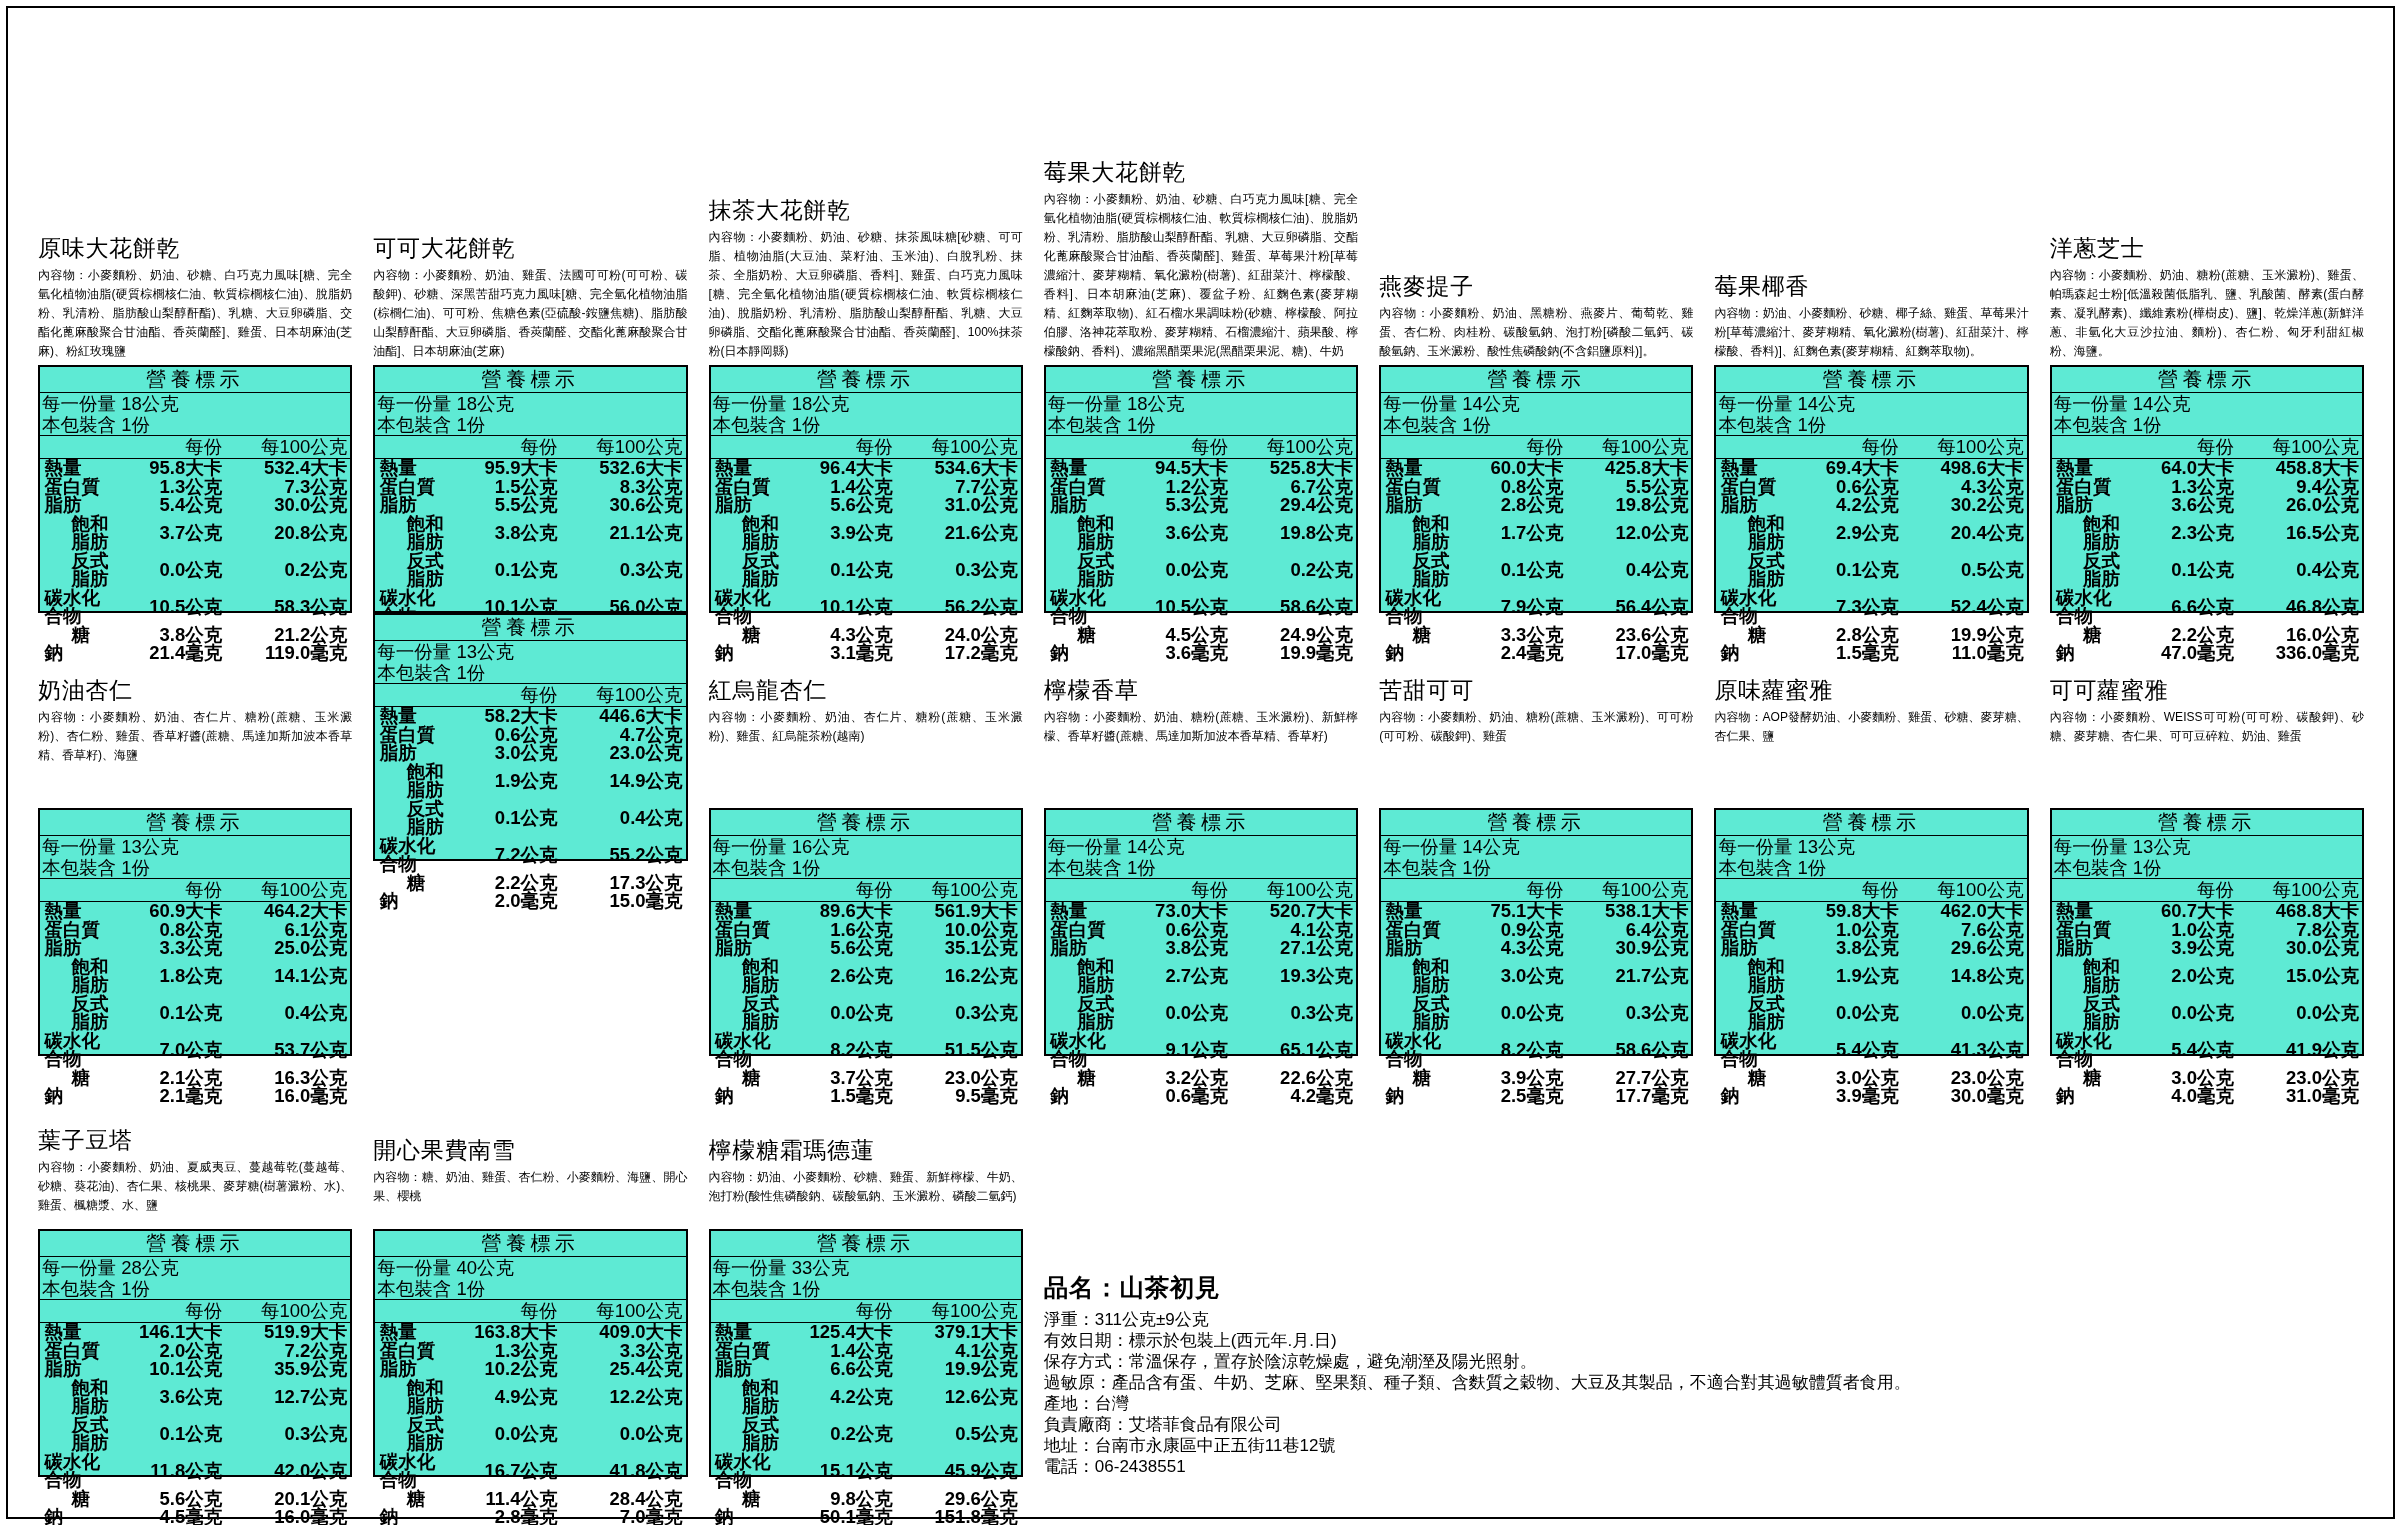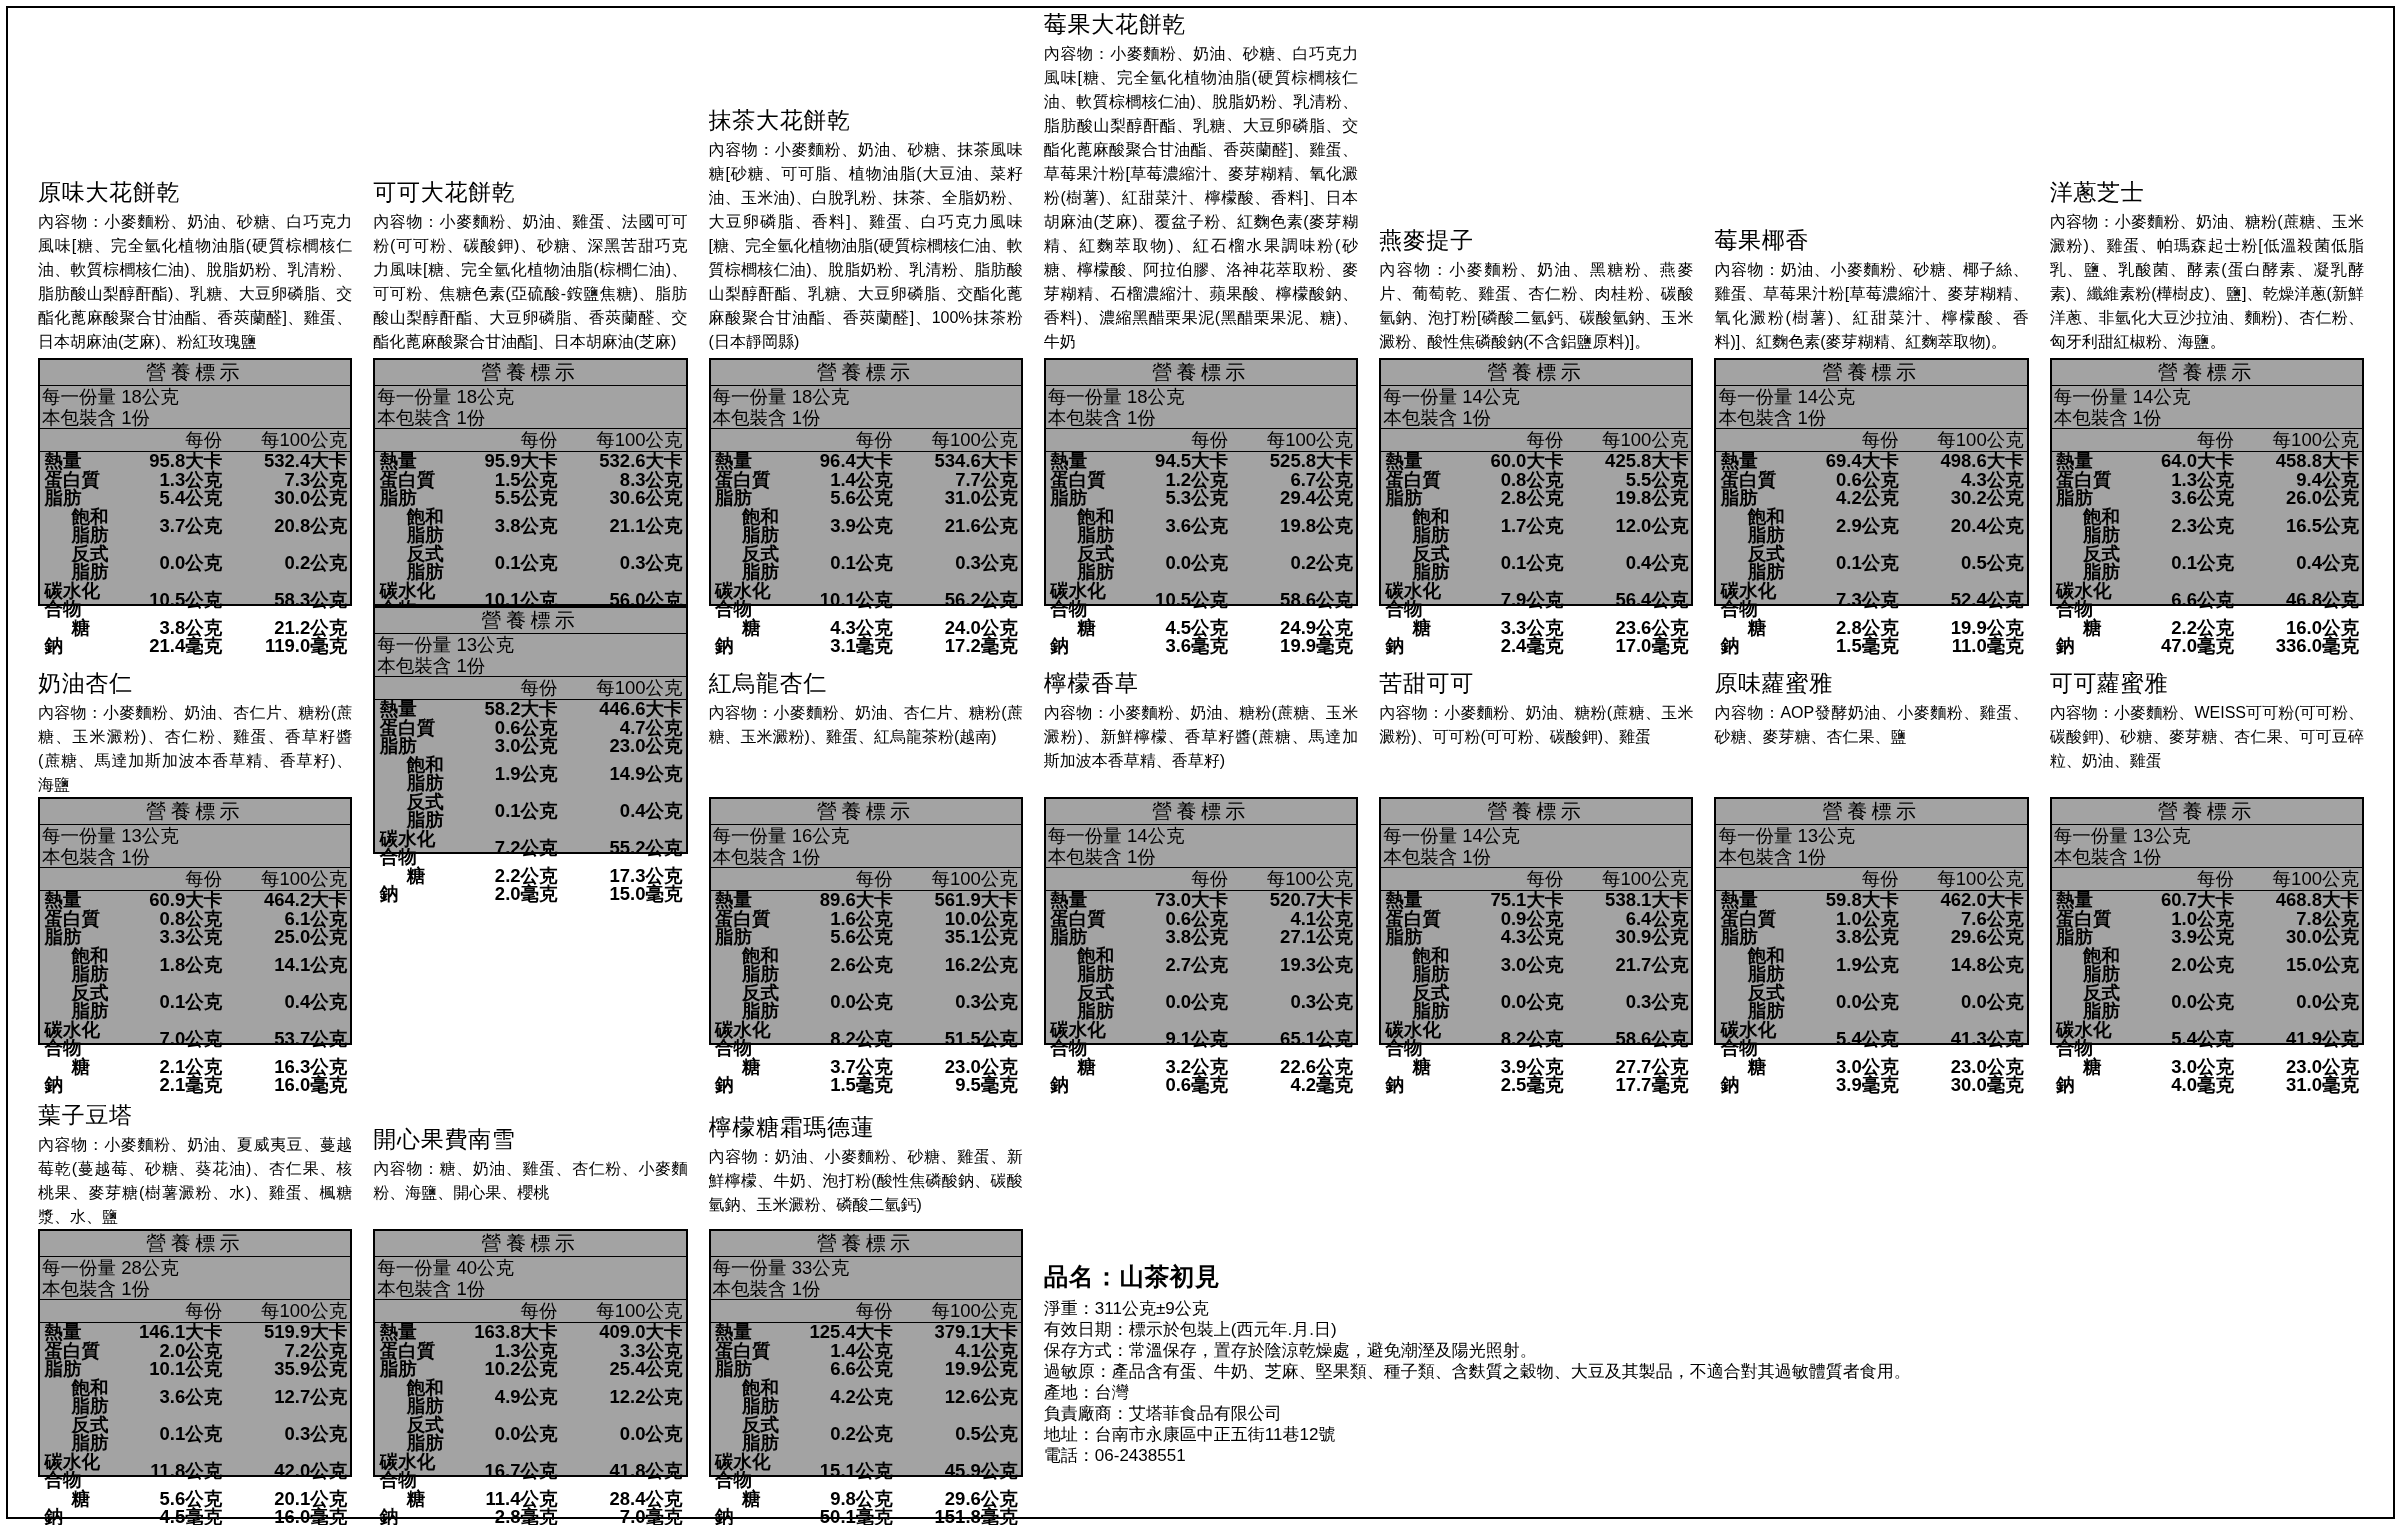--- a/index.html
+++ b/index.html
@@ -13,23 +13,23 @@
   .row-2 { height:445px; }
   .row-3 { flex:1; padding-bottom:40px; }
 
   .card { width:calc((100% - 125px)/7); flex:none; display:flex; flex-direction:column; }
   .text-block { flex:1; display:flex; flex-direction:column; overflow:hidden; }
   .row-1 .text-block { justify-content:flex-end; margin-bottom:4.4px; }
   .row-2 .text-block { justify-content:flex-start; padding-top:62px; }
   .row-3 .text-block { justify-content:center; padding-top:55px; }
 
   .p-title { font-size:23px; font-weight:normal; line-height:30px; margin-bottom:3px; letter-spacing:0.7px; }
-  .p-ing { font-size:16px; line-height:24px; text-align:justify; }
-
-  .ntable { height:248px; flex:none; border:2.2px solid #000; display:flex; flex-direction:column; font-size:18.5px; background:#a3a3a3; }
+  .p-ing { font-size:12px; line-height:19px; text-align:justify; }
+
+  .ntable { height:248px; flex:none; border:2.2px solid #000; display:flex; flex-direction:column; font-size:18.5px; background:#5eead4; }
   .nt-title { text-align:center; font-size:20px; line-height:24.5px; border-bottom:1.5px solid #000; letter-spacing:4.4px; }
   .nt-serv { border-bottom:1.5px solid #000; padding-left:2px; }
   .nt-line { line-height:21px; font-size:18.5px; }
   .nt-colhead { display:grid; grid-template-columns:1fr 104px 125px; border-bottom:1.5px solid #000; line-height:22px; padding-right:3px; }
   .nt-rows { flex:1; display:flex; flex-direction:column; padding:0.7px 3px 0.7px 4.4px;font-weight:bold; }
   .nt-row { flex:1; display:grid; grid-template-columns:1fr 104px 125px; align-items:center; line-height:1; }
   .c2,.c3 { text-align:right; white-space:nowrap; }
   .sub { padding-left:27px; }
 
   .info-block { order:9; width:calc(4*(100% - 125px)/7 + 62px); flex:none; display:flex; flex-direction:column; padding-top:216px; }

